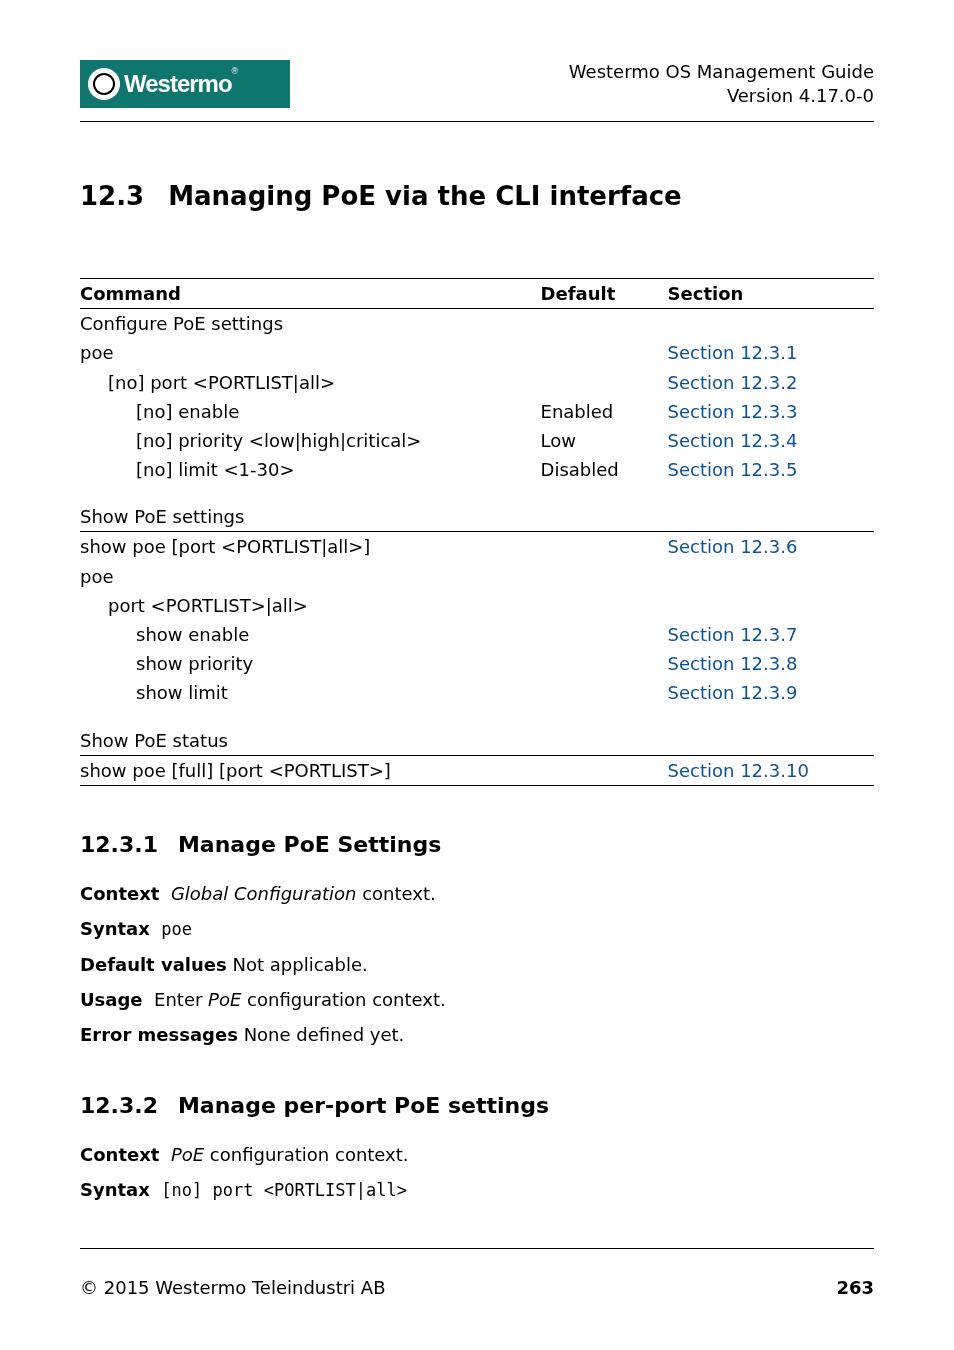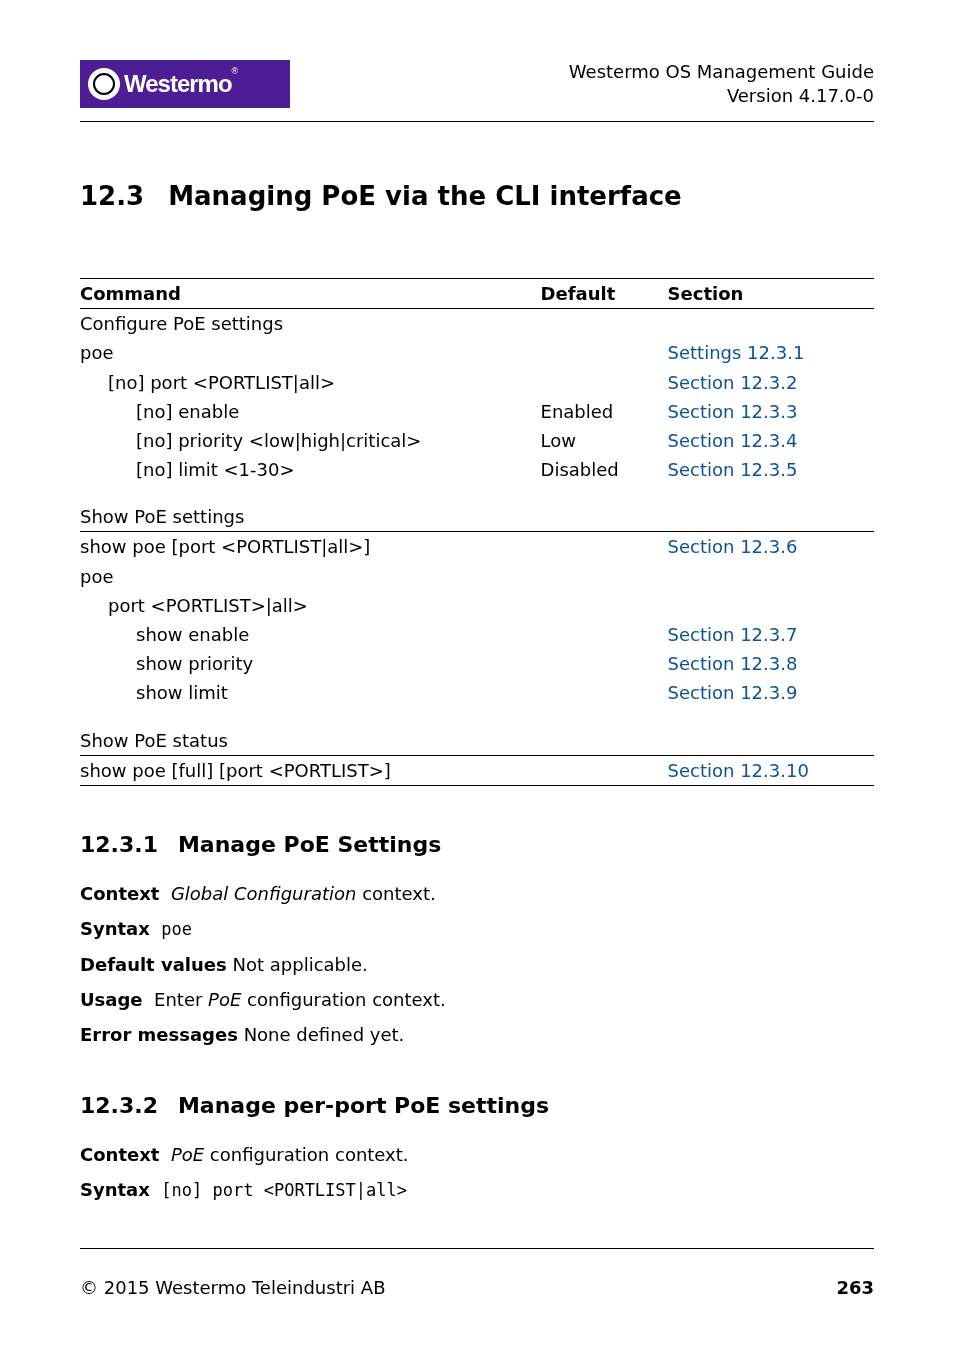--- a/index.html
+++ b/index.html
@@ -21,21 +21,21 @@
   .header {
     display: flex;
     justify-content: space-between;
     align-items: flex-start;
     padding-bottom: 12px;
     border-bottom: 1.5px solid #000;
   }
   .logo-box {
     width: 210px;
     height: 48px;
-    background: #4c1d95;
+    background: #0f766e;
     display: flex;
     align-items: center;
     padding: 0 8px;
     gap: 4px;
   }
   .logo-circle {
     width: 32px;
     height: 32px;
     background: #fff;
     border-radius: 50%;
@@ -156,21 +156,21 @@
       <td class="th col-cmd">Command</td>
       <td class="th col-def">Default</td>
       <td class="th col-sec">Section</td>
     </tr>
     <tr>
       <td colspan="3">Configure PoE settings</td>
     </tr>
     <tr>
       <td>poe</td>
       <td></td>
-      <td class="link">Settings 12.3.1</td>
+      <td class="link">Section 12.3.1</td>
     </tr>
     <tr>
       <td class="ind1">[no] port &lt;PORTLIST|all&gt;</td>
       <td></td>
       <td class="link">Section 12.3.2</td>
     </tr>
     <tr>
       <td class="ind2">[no] enable</td>
       <td>Enabled</td>
       <td class="link">Section 12.3.3</td>

